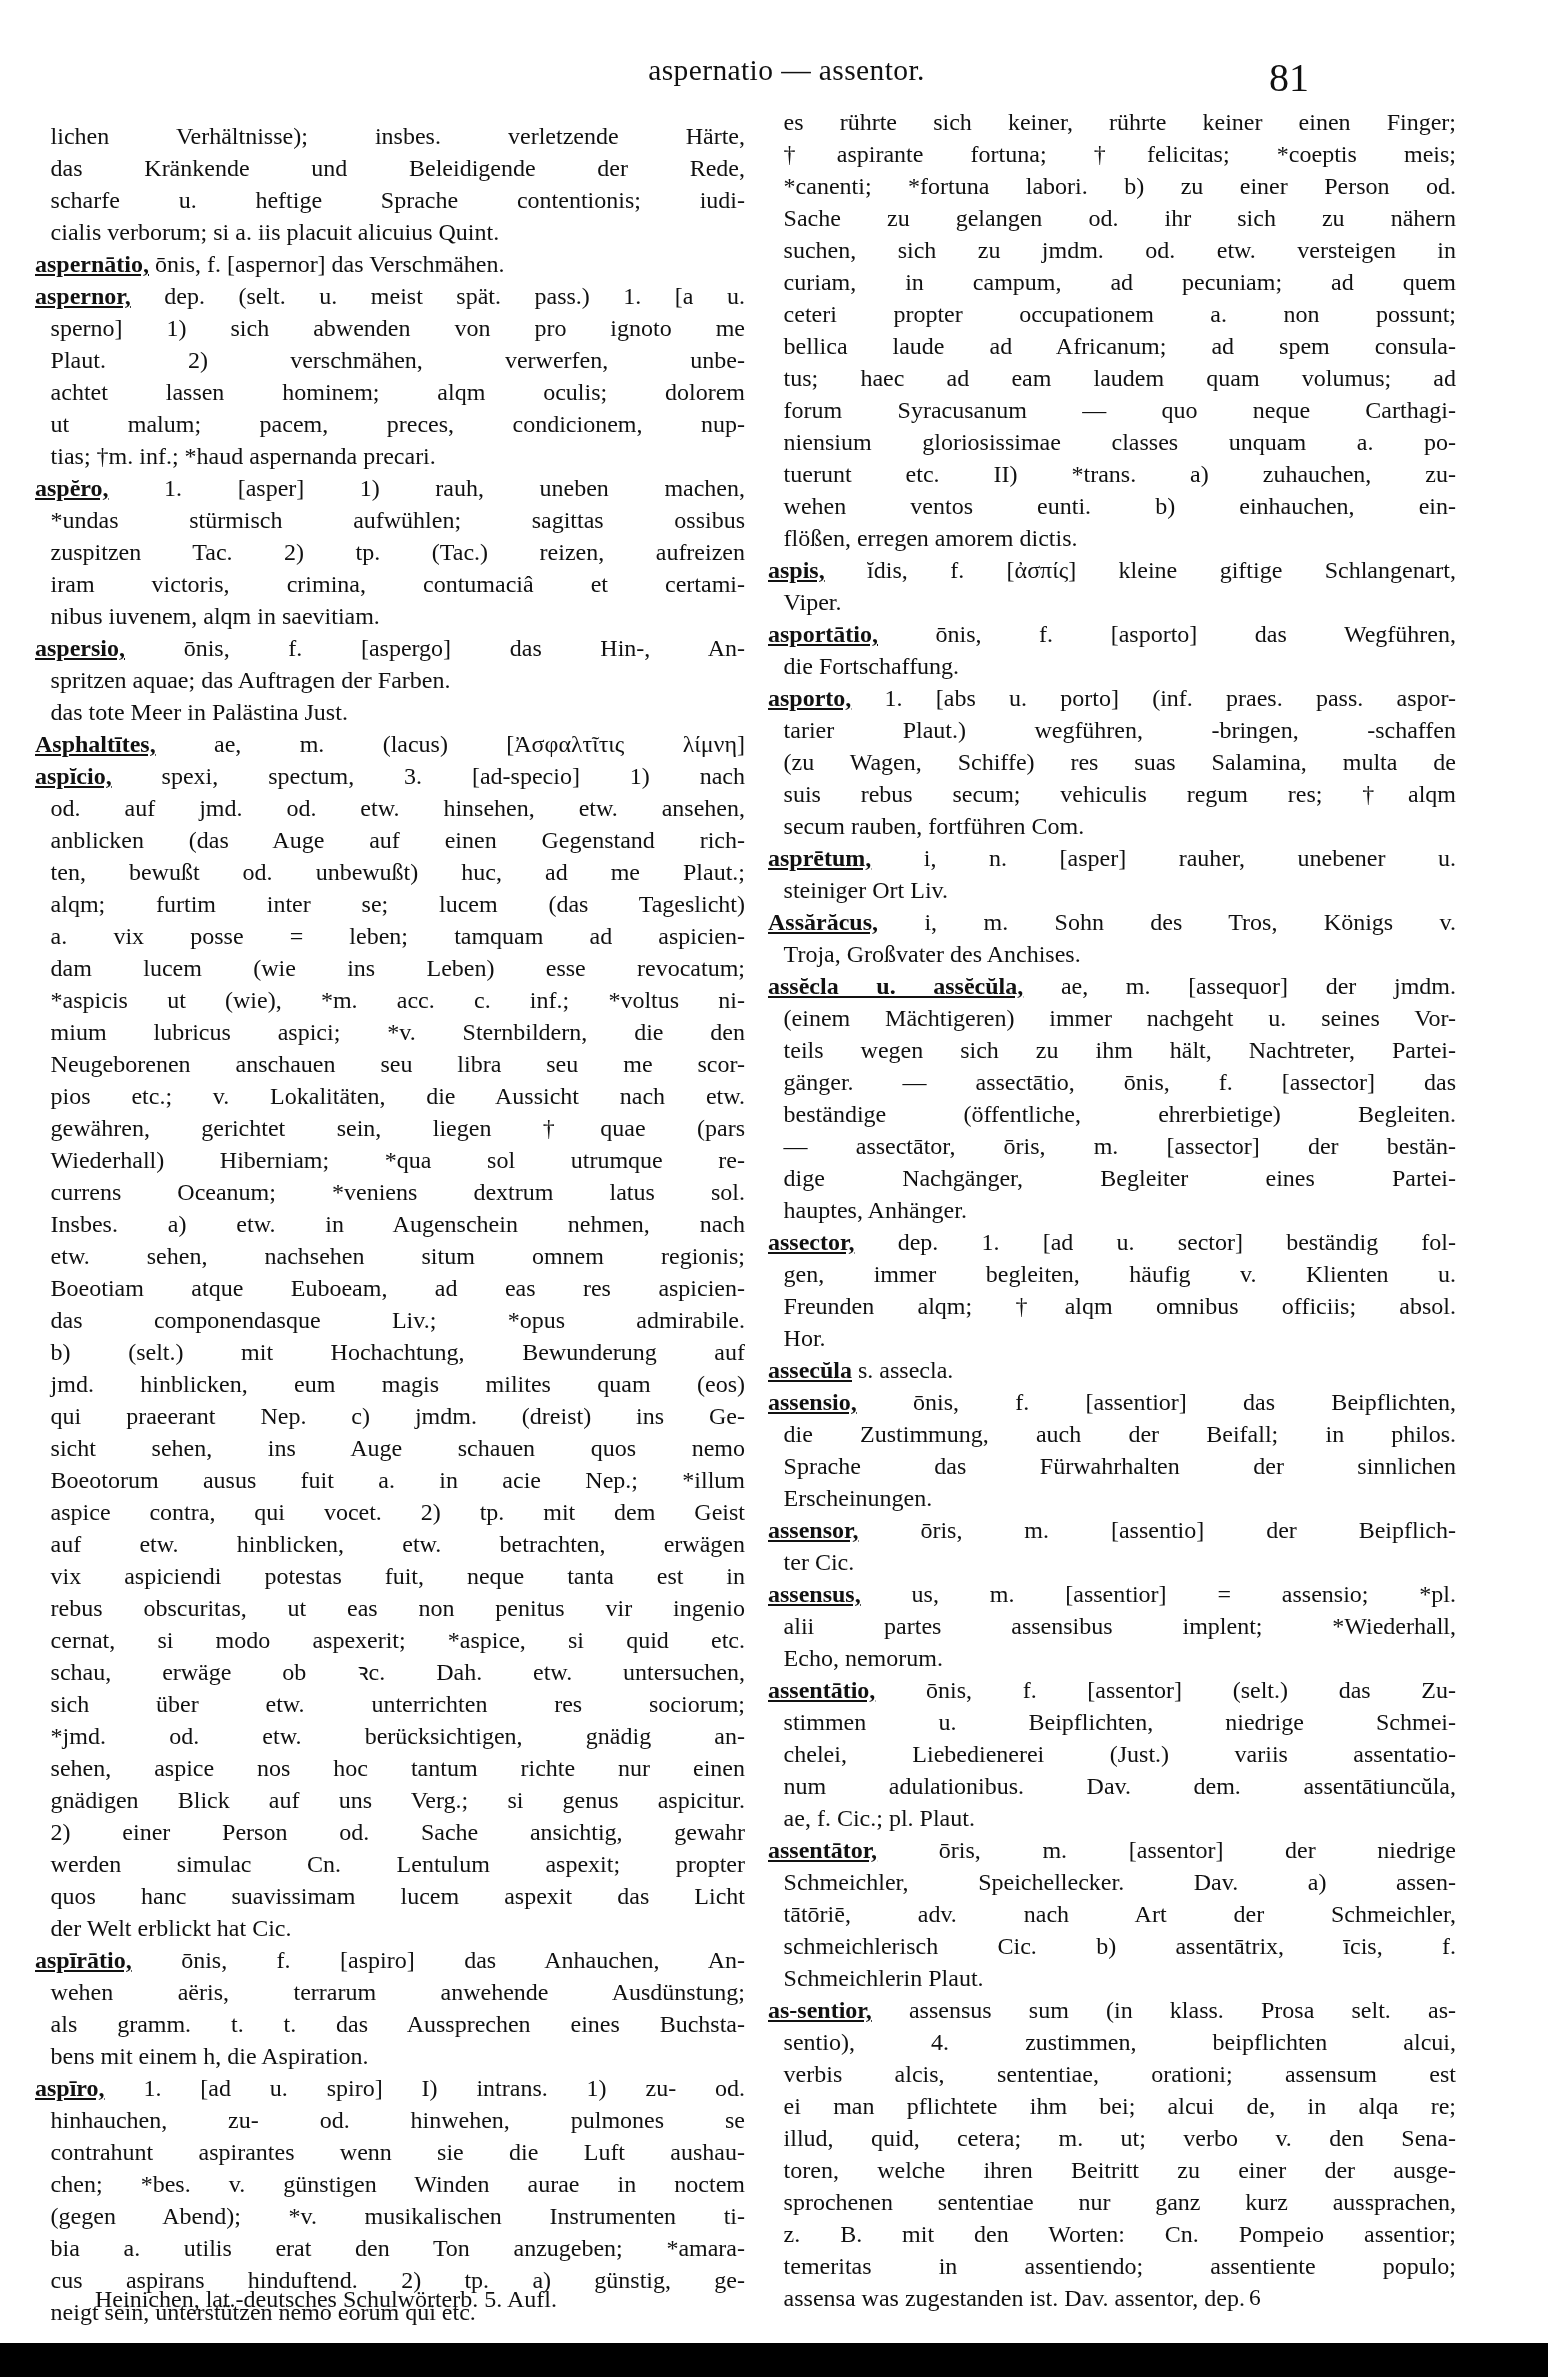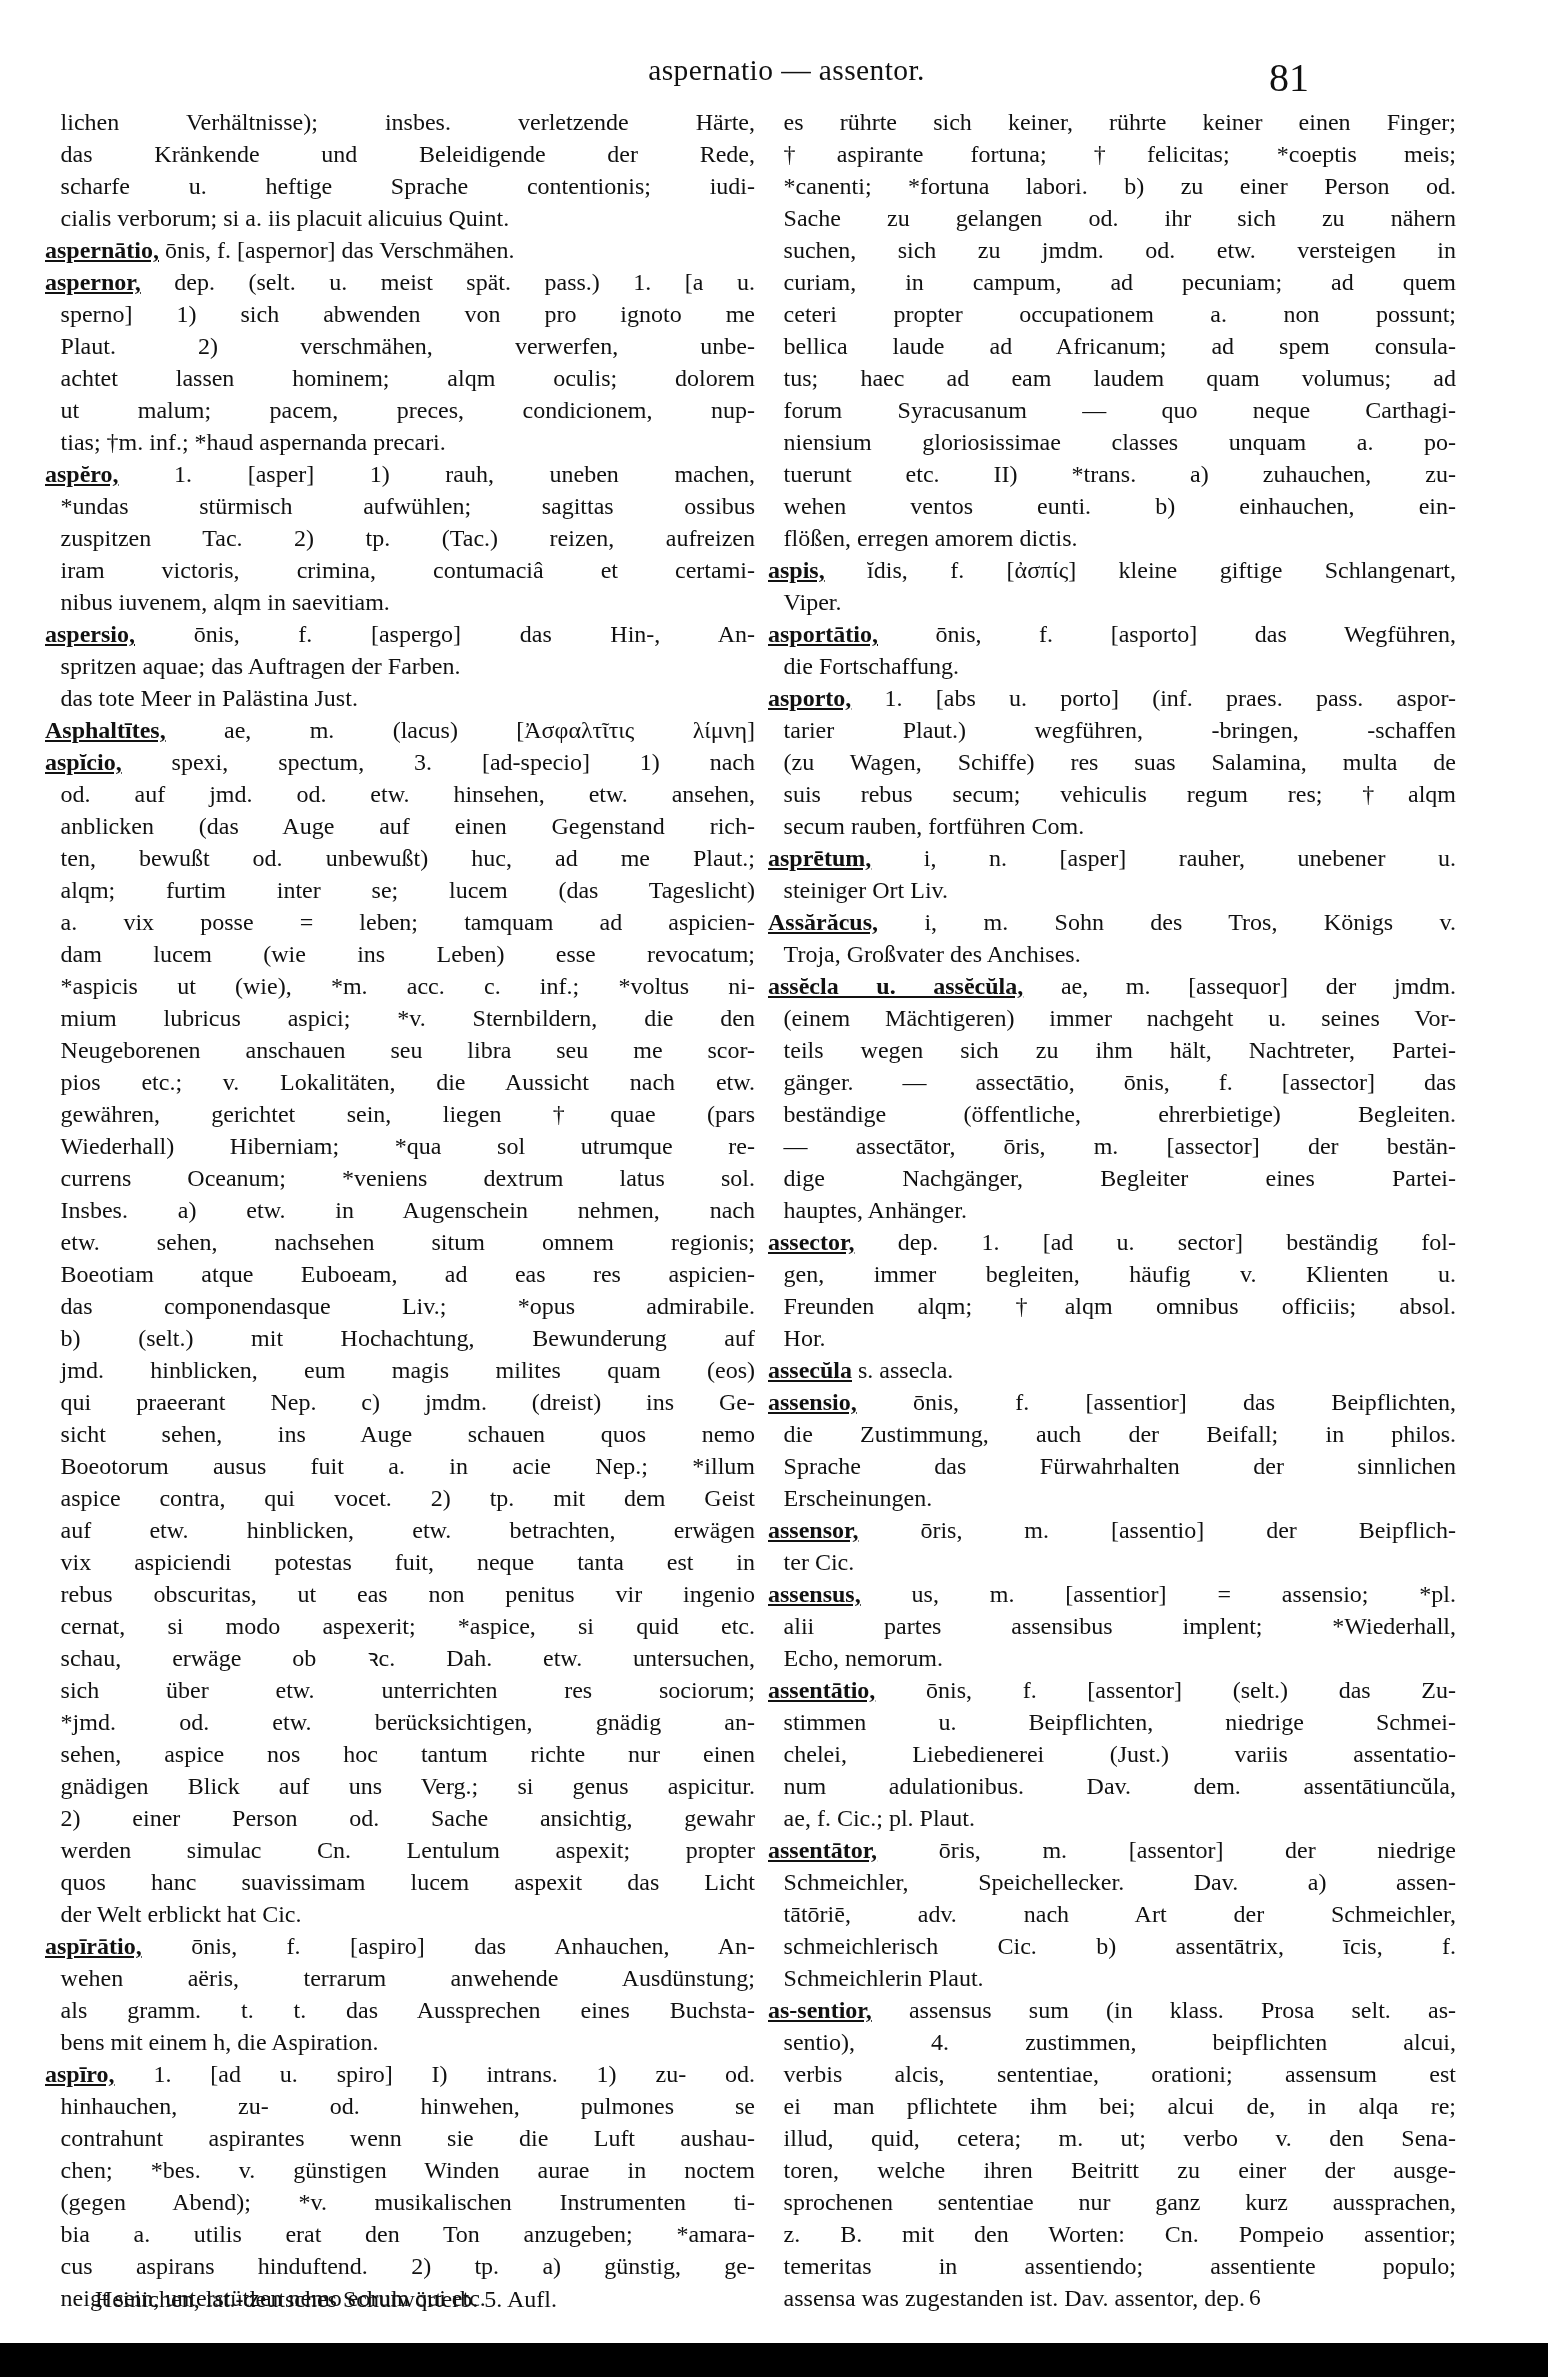--- a/index.html
+++ b/index.html
@@ -4,21 +4,21 @@
 <style>
   html, body { margin: 0; padding: 0; background: #ffffff; }
   body { width: 1549px; height: 2377px; position: relative; overflow: hidden;
          font-family: "Liberation Serif", "DejaVu Serif", serif; color: #111; }
   .header { position: absolute; top: 54px; left: 12px; width: 1549px; height: 38px; }
   .header-title { position: absolute; left: 0; width: 1549px; text-align: center; top: 0;
                   font-size: 29.5px; letter-spacing: 0.4px; }
   .page-number { position: absolute; right: 252px; top: 0; font-size: 40px; }
   .column { position: absolute; top: 106px; font-size: 24px; line-height: 32px;
             text-align: justify; }
-  .col-left { left: 45px; width: 710px; }
+  .col-left { left: 35px; width: 710px; margin-top: 14px; }
   .col-right { left: 768px; width: 688px; }
   .line { display: block; white-space: nowrap; text-align-last: justify; height: 32px; overflow: visible; }
   .line.last { text-align-last: left; }
   .line.indent { padding-left: 15.6px; }
   .lemma { font-weight: bold; text-decoration: underline; }
   .footer { position: absolute; top: 2286px; left: 95px; font-size: 24px; }
   .sig { position: absolute; top: 2284px; left: 1249px; font-size: 23.4px; }
   .black-bar { position: absolute; top: 2343px; left: 0; width: 1549px; height: 35px; background: #000; }
 </style>
 </head>

